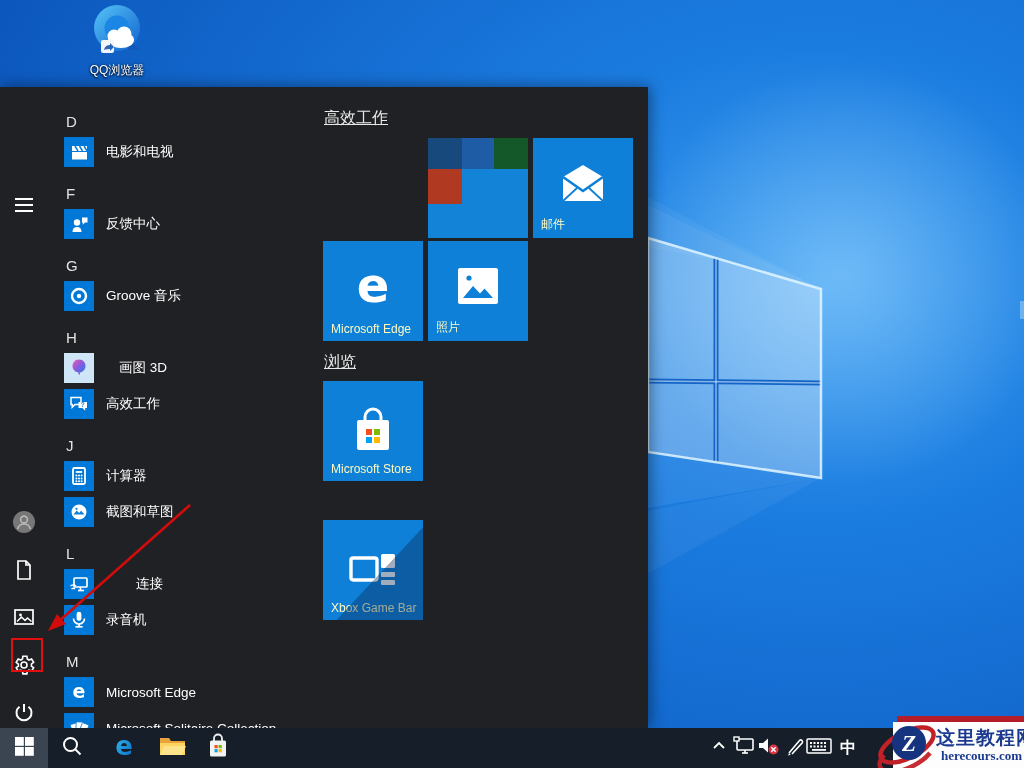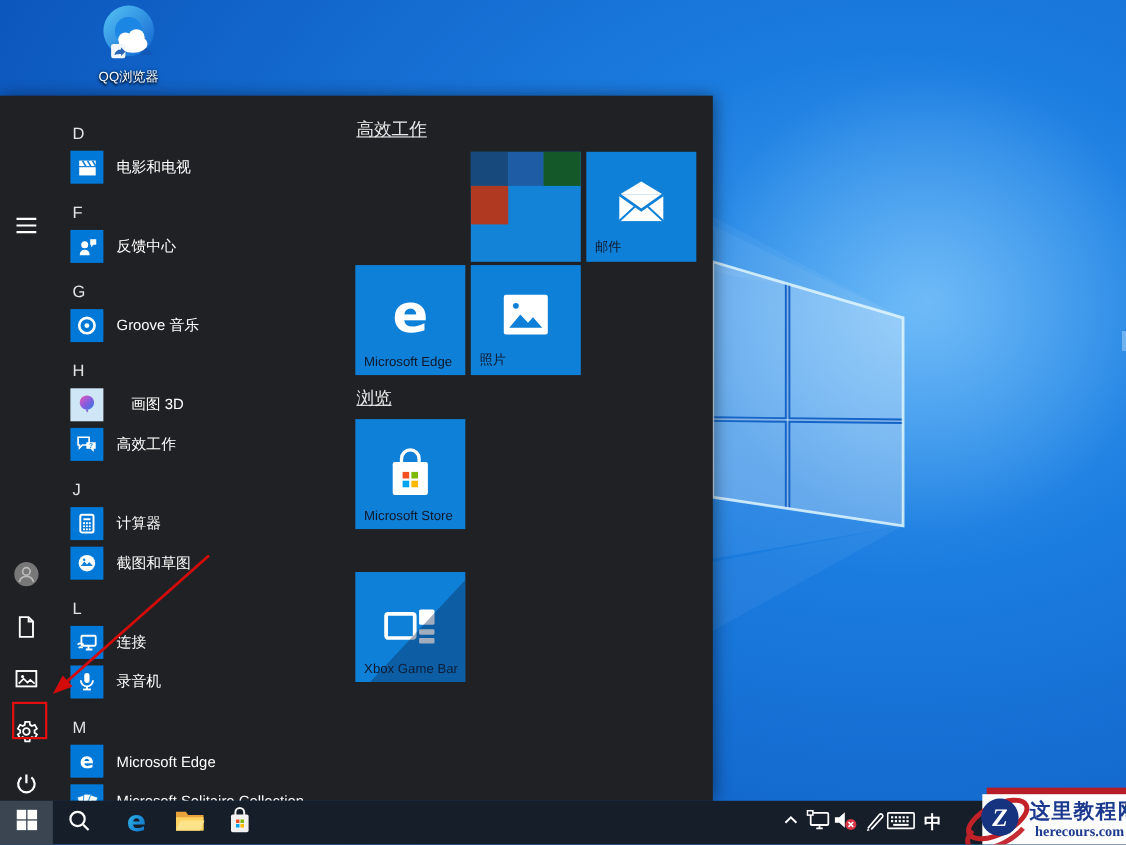--- a/index.html
+++ b/index.html
@@ -24,21 +24,21 @@
   
   .list-letter { position:absolute; left:66px; font-size:15px; color:#e3e3e3; height:25px; display:flex; align-items:center; }
   .app-row { position:absolute; left:64px; width:250px; height:36px; display:flex; align-items:center; }
   .app-ico { width:30px; height:30px; background:#0078d7; display:flex; align-items:center; justify-content:center; flex:0 0 30px; }
   .app-ico.light { background:#cfe6f7; }
   .app-name { margin-left:12px; font-size:13.5px; color:#fff; white-space:nowrap; }
   
   .tile-group-title { position:absolute; font-size:16px; color:#e8e8e8;text-decoration:underline; }
   .tile { position:absolute; width:100px; height:100px; background:#0f80d7; overflow:hidden; }
   .tile .t-ico { position:absolute; inset:0; display:flex; align-items:center; justify-content:center; }
-  .tile .t-lbl { position:absolute; left:8px; bottom:5px; font-size:12px; color:#0f172a; }
+  .tile .t-lbl { position:absolute; left:8px; bottom:5px; font-size:12px; color:#fef9c3; }
   .tile.mosaic { background:#1383d8; }
   .mz { position:absolute; }
   .tile.xbox::after { content:""; position:absolute; inset:0;
     background:linear-gradient(133deg, rgba(0,0,0,0) 55%, rgba(8,38,80,.38) 55.5%); }
 
   
   #taskbar { position:absolute; left:0; top:728px; width:1024px; height:40px; background:#151e29; }
   .tb-btn { position:absolute; top:0; height:40px; width:48px; display:flex; align-items:center; justify-content:center; }
   .tb-btn.active { background:#3a4551; }
   .tray-ico { position:absolute; top:0; height:40px; display:flex; align-items:center; justify-content:center; }
@@ -251,21 +251,21 @@
           <span class="app-ico">
             <svg width="20" height="20" viewBox="0 0 20 20">
               <circle cx="10" cy="10" r="7.5" fill="#fff"></circle>
               <path d="M4.5 12.5 l3.2 -4 l2.4 2.6 l2 -2.3 l3.4 3.7 z" fill="#0f80d7"></path>
               <circle cx="7.5" cy="6.8" r="1.1" fill="#0f80d7"></circle>
             </svg>
           </span>
           <span class="app-name">截图和草图</span>
         </div>
         <div class="list-letter" style="top: 454px;">L</div>
-        <div class="app-row" style="top: 479px;">
+        <div class="app-row" style="top: 479px; gap: 30px;">
           <span class="app-ico">
             <svg width="20" height="20" viewBox="0 0 20 20">
               <rect x="5" y="4" width="13" height="9" rx="1" fill="none" stroke="#fff" stroke-width="1.7"></rect>
               <line x1="9" y1="16.5" x2="15" y2="16.5" stroke="#fff" stroke-width="1.7"></line>
               <line x1="11.5" y1="13" x2="11.5" y2="16.5" stroke="#fff" stroke-width="1.7"></line>
               <path d="M1.5 12 q2.8 -2.2 5.6 0 M2.5 15 q1.8 -1.4 3.6 0" fill="none" stroke="#fff" stroke-width="1.4"></path>
             </svg>
           </span>
           <span class="app-name">连接</span>
         </div>

